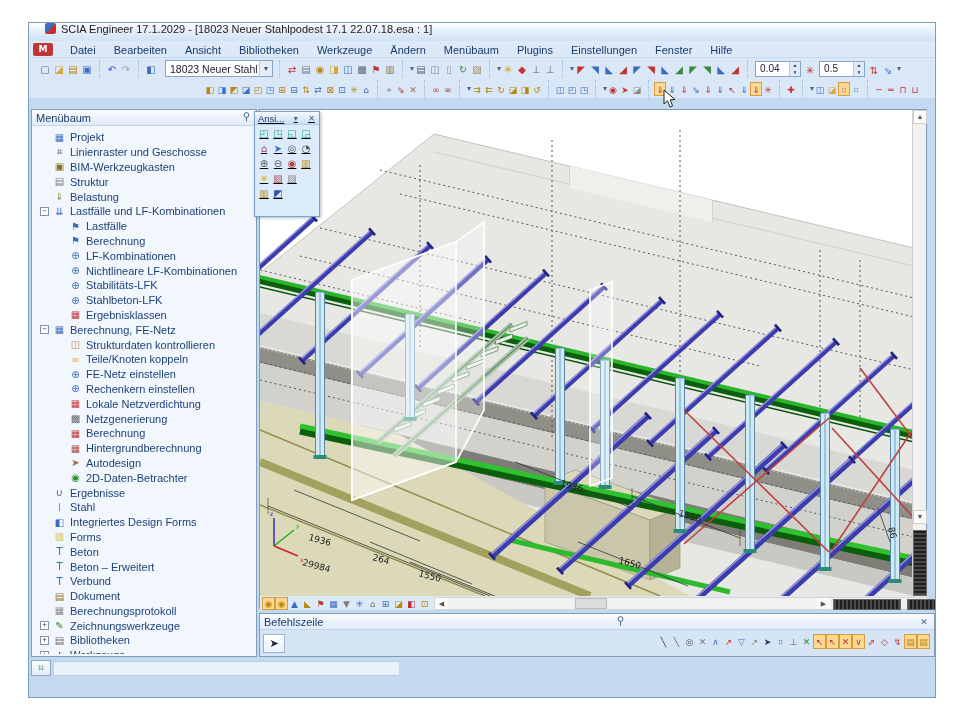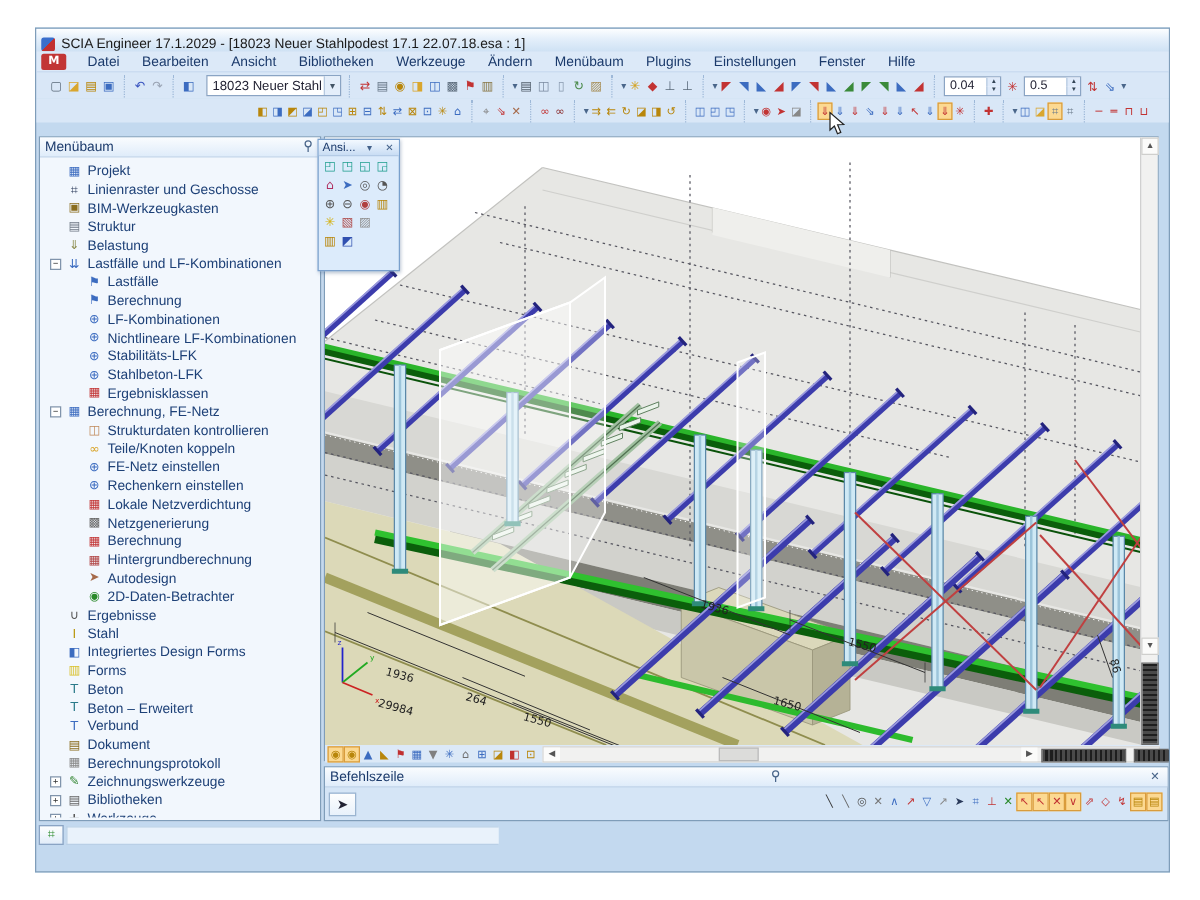--- a/index.html
+++ b/index.html
@@ -1,18 +1,18 @@
 <!DOCTYPE html>
 <html><head>
 <meta charset="utf-8">
 <style>
   html,body{margin:0;padding:0;background:#fff;width:960px;height:720px;font-family:"Liberation Sans","DejaVu Sans",sans-serif;}
   *{box-sizing:border-box;}
   .app{position:absolute;left:28px;top:22px;width:908px;height:676px;background:#c3d9ef;border:1px solid #7f9db9;overflow:hidden;}
-  .titlebar{position:absolute;left:0;top:0;width:908px;height:18px;background:linear-gradient(#fdfeff,#e4effa 45%,#cfe2f4);display:flex;align-items:flex-end;padding-left:4px;font-size:11px;color:#1a1a1a;}
+  .titlebar{position:absolute;left:0;top:0;width:908px;height:18px;background:linear-gradient(#fdfeff,#e4effa 45%,#cfe2f4);display:flex;align-items:flex-start;padding-left:16px;font-size:11px;color:#1a1a1a;}
   .appicon{width:11px;height:11px;margin-right:5px;background:linear-gradient(135deg,#3a6ecc 50%,#c23030 50%);border-radius:2px;}
   .menubar{position:absolute;left:0;top:18px;width:908px;height:17px;background:#dce9f8;display:flex;align-items:center;border-bottom:1px solid #c5d8ee;}
   .scialogo{width:20px;height:13px;margin:0 8px 0 4px;background:#c23535;border-radius:2px;color:#fff;font:bold 9px/13px "DejaVu Sans";text-align:center;}
   .menu-item{font-size:11px;color:#1b3a6b;padding:1px 9px;cursor:default;}
   .tbrow{position:absolute;left:0;width:908px;background:#d9e7f7;display:flex;align-items:center;}
   .tb1{top:35px;height:21px;}
   .tb2{top:56px;height:19px;padding-left:168px;}
   .tbgrp{display:inline-flex;align-items:center;height:18px;padding:0 3px 0 5px;border-left:1px dotted #9db8d8;margin-left:2px;}
   .icn{display:inline-block;width:14px;height:14px;line-height:14px;text-align:center;font-family:"DejaVu Sans",sans-serif;font-size:10px;border:1px solid transparent;cursor:default;}
   .tb2 .icn{width:12px;font-size:9px;}
@@ -41,21 +41,21 @@
   .vscroll{position:absolute;right:0;top:0;width:14px;height:486px;background:#f1f1f0;border-left:1px solid #d0d0d0;}
   .sbtn{position:absolute;left:0;width:14px;height:14px;background:#fbfbfa;border:1px solid #cfcfcd;color:#555;font-size:7px;line-height:12px;text-align:center;}
   .ribv{position:absolute;left:0;top:420px;width:14px;height:66px;background:repeating-linear-gradient(0deg,#4a4a4a 0 2px,#1e1e1e 2px 4px);border:1px solid #666;}
   .vbottom{position:absolute;left:0;top:486px;width:668px;height:14px;background:#dce9f7;display:flex;align-items:center;}
   .vbottom .icn{width:13px;height:13px;line-height:13px;font-size:9px;}
   .hscroll{position:relative;flex:1;height:13px;background:#f1f1f0;border:1px solid #d5d5d3;margin-left:3px;}
   .harr{position:absolute;top:0;width:13px;height:11px;background:#fbfbfa;color:#555;font-size:7px;line-height:11px;text-align:center;}
   .hthumb{position:absolute;left:140px;top:0;width:32px;height:11px;background:#dcdcda;border:1px solid #bbb;}
   .ribh{position:absolute;top:1px;height:11px;background:repeating-linear-gradient(90deg,#4a4a4a 0 2px,#1e1e1e 2px 4px);border:1px solid #666;}
   
-  .palette{position:absolute;left:225px;top:88px;width:66px;height:106px;background:#dcebfb;border:1px solid #7aa0cc;box-shadow:1px 1px 3px rgba(60,90,130,.4);}
+  .palette{position:absolute;left:225px;top:88px;width:66px;height:106px;background:#dcebfb;border:1px solid #7aa0cc;box-shadow:1px 1px 3px rgba(60,90,130,.4);text-decoration:underline;}
   .palette .phdr{height:13px;background:linear-gradient(#f3f9ff,#c9ddf4);display:flex;align-items:center;font-size:9.5px;color:#1b3a6b;padding:0 3px;border-bottom:1px solid #b4cbe6;}
   .palette .phdr .hbtn{margin-left:auto;font-size:8px;color:#44628a;width:9px;text-align:center;}
   .prow{display:flex;padding:1px 2px 0 2px;}
   .prow .icn{width:14px;height:14px;line-height:14px;font-size:10px;}
   
   .cmdpanel{position:absolute;left:230px;top:590px;width:676px;height:44px;background:#d5e5f6;border:1px solid #7f9db9;}
   .cmdbody{position:relative;height:27px;}
   .cursorbtn{position:absolute;left:3px;top:4px;width:22px;height:19px;background:linear-gradient(#fefefe,#e8f1fb);border:1px solid #9ab4d0;text-align:center;font:11px/18px "DejaVu Sans";color:#223;}
   .snaps{position:absolute;right:4px;top:4px;display:flex;}
   .snaps .icn{width:13px;height:15px;line-height:15px;font-size:9px;}

